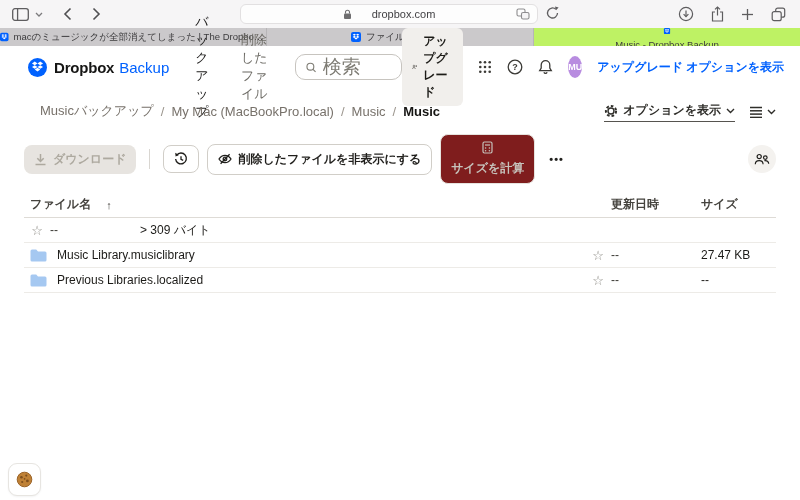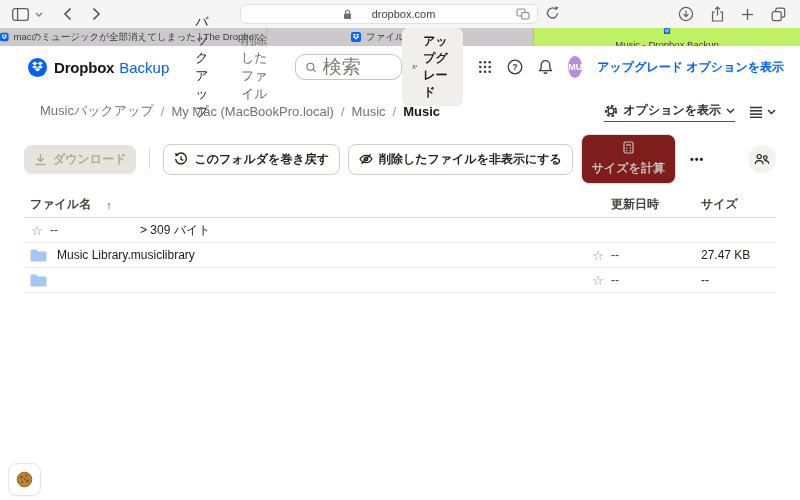--- a/index.html
+++ b/index.html
@@ -327,21 +327,20 @@
         </svg>
       <span>ダウンロード</span>
     </div>
     <div class="tb-divider"></div>
     <div class="btn btn-outline">
       <svg width="14" height="14" viewBox="0 0 14 14">
           <path d="M2.6 3.3A5.4 5.4 0 1 1 1.6 7" fill="none" stroke="#201f1c" stroke-width="1.4"></path>
           <polygon points="1.2,0.8 1.6,4.4 5,3.1" fill="#201f1c"></polygon>
           <polyline points="7,4.2 7,7.3 9.2,8.4" fill="none" stroke="#201f1c" stroke-width="1.3"></polyline>
         </svg>
-      <span>このフォルダを巻き戻す</span>
     </div>
     <div class="btn btn-outline">
       <svg width="14" height="14" viewBox="0 0 14 14">
           <path d="M1 7s2.3-3.7 6-3.7S13 7 13 7s-2.3 3.7-6 3.7S1 7 1 7z" fill="none" stroke="#201f1c" stroke-width="1.3"></path>
           <circle cx="7" cy="7" r="1.8" fill="none" stroke="#201f1c" stroke-width="1.3"></circle>
           <line x1="2.6" y1="11.8" x2="11.6" y2="2.2" stroke="#201f1c" stroke-width="1.3"></line>
         </svg>
       <span>削除したファイルを非表示にする</span>
     </div>
     <div class="btn btn-disabled-outline">
@@ -397,20 +396,21 @@
         </div>
       <div class="c-mod mod-val">--</div>
       <div class="c-size size-val">27.47 KB</div>
     </div>
 
     <div class="t-row">
       <div class="c-name">
         <svg width="17" height="13" viewBox="0 0 17 13">
             <path d="M0.5 2A1.5 1.5 0 0 1 2 0.5h4.2L8 2.4h7A1.5 1.5 0 0 1 16.5 3.9v7.1A1.5 1.5 0 0 1 15 12.5H2A1.5 1.5 0 0 1 0.5 11z" fill="#a5c8f1"></path>
           </svg>
+        <span class="fname">Previous Libraries.localized</span>
       </div>
       <div class="c-star">
           <span class="star">☆</span>
         </div>
       <div class="c-mod mod-val">--</div>
       <div class="c-size size-val">--</div>
     </div>
   </div>
 
   <div class="cookie-btn">

